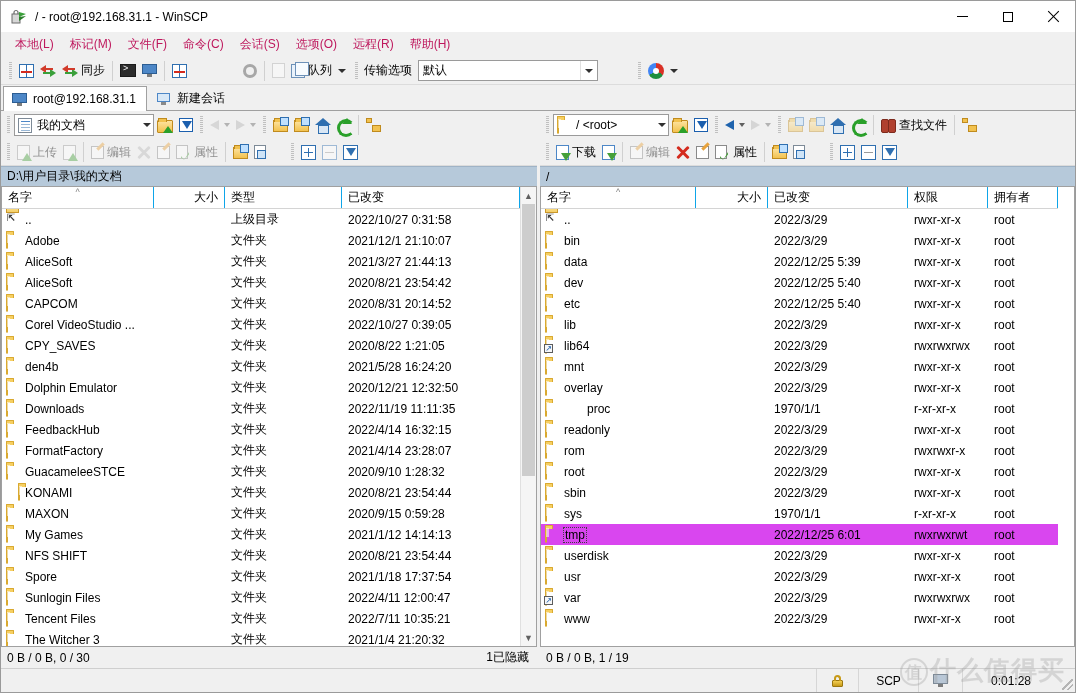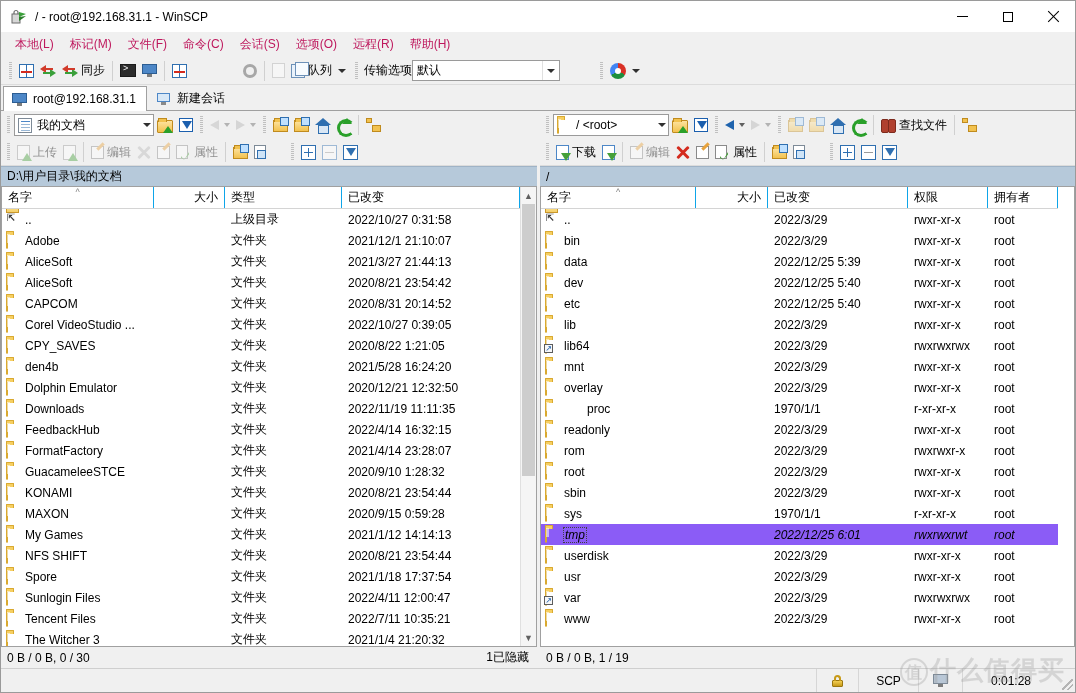--- a/index.html
+++ b/index.html
@@ -79,21 +79,21 @@
     height: 24px; display: flex; align-items: center; gap: 3px;
     padding: 0 3px; cursor: default; white-space: nowrap;
   }
   .tb-btn.disabled { opacity: .42; }
   .tb-sep { width: 1px; height: 20px; background: #d0d0d0; margin: 0 4px; flex:0 0 1px;}
   .tb-label { font-size: 12px; color: #000; }
   .caret-dn {
     width: 0; height: 0; border-left: 4px solid transparent; border-right: 4px solid transparent;
     border-top: 4px solid #303030; margin-left: 3px; margin-right: 2px;
   }
-  .tb-text { font-size: 12px; color: #000; margin: 0 0 0 2px; }
+  .tb-text { font-size: 12px; color: #000; margin: 0 6px 0 2px; }
   .combo {
     height: 21px; border: 1px solid #9a9a9a; background: #fff;
     display: flex; align-items: center; position: relative;
     font-size: 12px; color: #000; padding-left: 4px;
   }
   .combo .arrow {
     position: absolute; right: 0; top: 0; bottom: 0; width: 17px;
     display: flex; align-items: center; justify-content: center;
     background: #fff; border-left: 1px solid #e0e0e0;
   }
@@ -167,21 +167,21 @@
   .hdr .cell.right { justify-content: flex-end; }
   .sortmark {
     position: absolute; left: 50%; top: 1px; transform: translateX(-50%);
     font-size: 9px; color: #808080; line-height: 8px;
   }
   .rows { flex: 1 1 auto; overflow: hidden; position: relative; }
   .row {
     height: 21px; display: flex; align-items: center; font-size: 12px;
     color: #000; cursor: default; white-space: nowrap;
   }
-  .row.selected { background: #8b5cf6; font-style: italic; }
+  .row.selected { background: #d946ef; }
   .row .c {
     height: 100%; display: flex; align-items: center; padding: 0 6px; overflow: hidden;
     border-right: 1px solid transparent;
   }
   .row .c.name { gap: 5px; padding-left: 4px; }
   .row .c.right { justify-content: flex-end; }
   .focusbox { outline: 1px dotted #404040; outline-offset: 0px; padding: 0 1px; }
 
   
   .ico { width: 14px; height: 13px; position: relative; flex: 0 0 14px; }
@@ -442,21 +442,21 @@
     <div class="tb-btn disabled">
       <span class="i-note"></span>
     </div>
     <div class="tb-btn">
       <span class="i-queue"></span>
       <span class="tb-label">队列</span>
       <span class="caret-dn"></span>
     </div>
     <div class="grip"></div>
     <span class="tb-text">传输选项</span>
-    <div class="combo" style="width:148px">
+    <div class="combo" style="width:180px">
       <span>默认</span>
       <span class="arrow">
           <i></i>
         </span>
     </div>
 
     <div style="width:36px"></div>
     <div class="grip"></div>
     <div class="tb-btn">
       <span class="i-chrome"></span>
@@ -712,21 +712,21 @@
                 <div class="row">
                   <div class="c name" style="width: 152px;">
                     <span class="ico"><span class="folder"></span></span>
                     <span>GuacameleeSTCE</span>
                   </div>
                   <div class="c right" style="width: 71px;"></div>
                   <div class="c" style="width: 117px;">文件夹</div>
                   <div class="c" style="flex: 1 1 auto;">2020/9/10  1:28:32</div>
                 </div>
                 <div class="row">
-                  <div class="c name" style="width: 152px;">
+                  <div class="c name" style="width: 152px; text-align: right;">
                     <span class="ico"><span class="folder"></span></span>
                     <span>KONAMI</span>
                   </div>
                   <div class="c right" style="width: 71px;"></div>
                   <div class="c" style="width: 117px;">文件夹</div>
                   <div class="c" style="flex: 1 1 auto;">2020/8/21  23:54:44</div>
                 </div>
                 <div class="row">
                   <div class="c name" style="width: 152px;">
                     <span class="ico"><span class="folder"></span></span>

